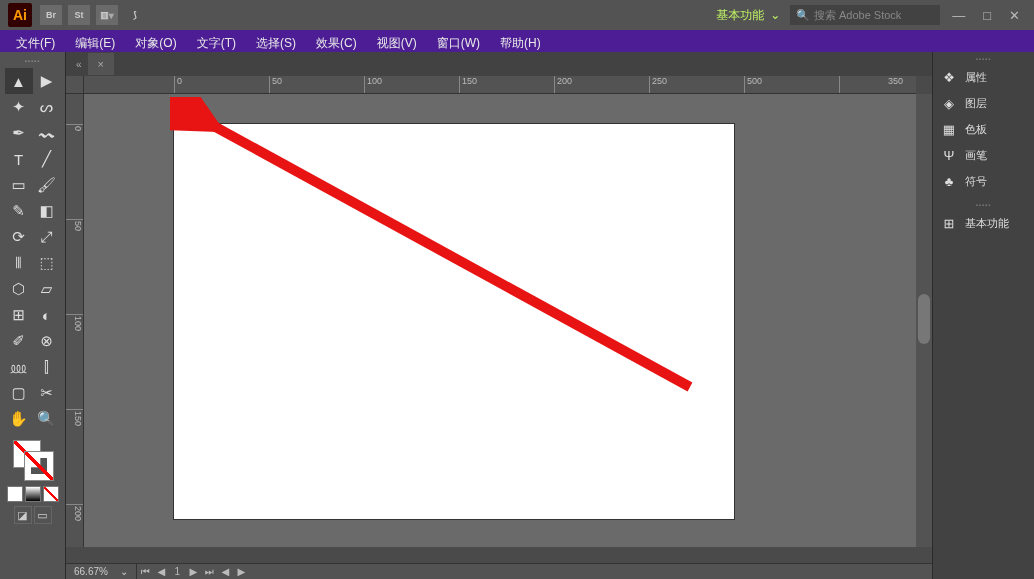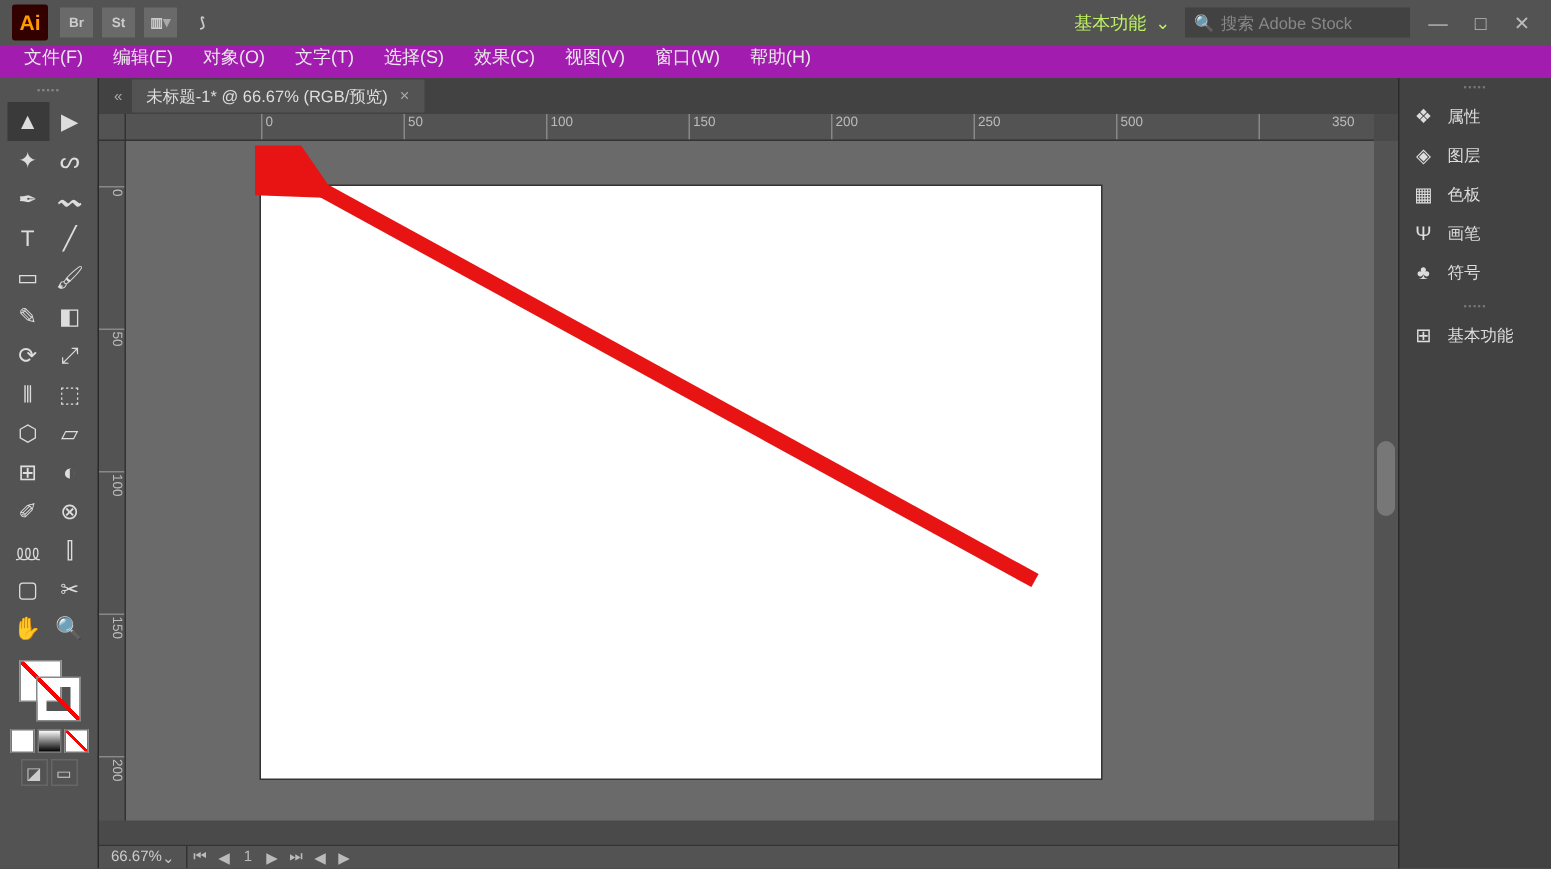--- a/index.html
+++ b/index.html
@@ -8,21 +8,21 @@
   .appbar { height:30px; background:#535353; display:flex; align-items:center; padding:0 8px;}
   .ai-logo { width:24px;height:24px;background:#330000;color:#ff9a00;font-weight:bold;font-size:14px;display:flex;align-items:center;justify-content:center;border-radius:2px;margin-right:8px;}
   .ab-btn { width:22px;height:20px;background:#6a6a6a;margin-right:6px;display:flex;align-items:center;justify-content:center;color:#ccc;font-size:9px;font-weight:bold;}
   .ab-arrow { color:#aaa;font-size:10px;}
   .appbar-spacer{flex:1;}
   .workspace-dd{color:#bef264;font-size:12px;display:flex;align-items:center;gap:6px;padding:0 10px;cursor:pointer;}
   .searchbox{background:#424242;height:20px;width:150px;display:flex;align-items:center;padding:0 6px;color:#888;font-size:11px;gap:4px;margin-right:12px;}
   .win-btns{display:flex;gap:18px;color:#bbb;font-size:13px;margin-right:6px;}
   .win-btn{cursor:pointer;}
   
-  .menubar{height:22px;background:#a21caf;display:flex;align-items:flex-start;padding-left:6px;}
+  .menubar{height:22px;background:#4c1d95;display:flex;align-items:flex-end;padding-left:6px;}
   .menu-item{color:#e8e8e8;font-size:12px;padding:0 10px;cursor:pointer;}
   
   .main-row{display:flex;height:calc(100% - 30px - 22px);}
   
   .toolbox{width:66px;background:#535353;border-right:1px solid #2a2a2a;display:flex;flex-direction:column;align-items:center;padding-top:6px;}
   .tool-grip{width:40px;height:6px;color:#888;font-size:6px;text-align:center;letter-spacing:1px;cursor:move;}
   .tool-grid{display:grid;grid-template-columns:28px 28px;grid-auto-rows:26px;gap:0;margin-top:4px;}
   .tool{display:flex;align-items:center;justify-content:center;color:#ddd;font-size:15px;cursor:pointer;}
   .tool.sel{background:#3a3a3a;}
   .stroke-fill{width:44px;height:44px;position:relative;margin-top:6px;}
@@ -49,21 +49,21 @@
   .ruler-h{position:absolute;left:18px;right:16px;top:0;height:18px;background:#535353;border-bottom:1px solid #333;color:#bbb;font-size:9px;overflow:hidden;}
   .ruler-h .tick{position:absolute;top:0;bottom:0;border-left:1px solid #888;padding-left:2px;line-height:11px;}
   .ruler-v{position:absolute;left:0;top:18px;bottom:16px;width:18px;background:#535353;border-right:1px solid #333;color:#bbb;font-size:9px;overflow:hidden;}
   .ruler-v .tick{position:absolute;left:0;right:0;border-top:1px solid #888;padding-top:1px;padding-left:1px;writing-mode:vertical-rl;line-height:10px;height:50px;}
   .canvas-area{position:absolute;left:18px;top:18px;right:16px;bottom:16px;background:#6a6a6a;overflow:hidden;}
   .artboard{position:absolute;left:90px;top:30px;width:560px;height:395px;background:#fff;box-shadow:0 0 0 1px #333;}
   .red-arrow{position:absolute;left:86px;top:3px;pointer-events:none;}
   .scroll-v{position:absolute;right:0;top:18px;bottom:16px;width:16px;background:#535353;}
   .scroll-v .thumb{position:absolute;left:2px;right:2px;top:200px;height:50px;background:#777;border-radius:6px;}
   .statusbar{height:16px;background:#535353;display:flex;align-items:center;color:#ccc;font-size:10px;border-top:1px solid #333;}
-  .zoom-box{padding:0 8px;border-right:1px solid #333;display:flex;align-items:center;gap:0;height:100%;}
+  .zoom-box{padding:0 8px;border-right:1px solid #333;display:flex;align-items:center;gap:12px;height:100%;}
   .nav-btn{width:16px;text-align:center;cursor:pointer;color:#bbb;}
   .status-text{flex:1;text-align:center;}
   
   .right-panels{width:102px;background:#424242;border-left:1px solid #2a2a2a;display:flex;flex-direction:column;padding-top:4px;}
   .panel-grip{color:#777;text-align:center;font-size:6px;letter-spacing:1px;margin-bottom:2px;}
   .panel-tab{height:26px;display:flex;align-items:center;gap:8px;padding-left:8px;color:#ddd;font-size:11px;cursor:pointer;}
   .pt-icon{width:16px;text-align:center;font-size:13px;}
   .panel-divider{height:8px;}
   
 </style>
@@ -150,21 +150,20 @@
     <div class="mode-row">
       <div class="mode">◪</div>
       <div class="mode">▭</div>
     </div>
   </div>
 
   <div class="center">
     <div class="doc-tabs">
       <span class="collapse-chev">«</span>
       <div class="doc-tab">
-        <span>未标题-1* @ 66.67% (RGB/预览)</span>
         <span class="tab-close">×</span>
       </div>
     </div>
 
     <div class="canvas-wrap">
       <div class="ruler-corner"></div>
       <div class="ruler-h" id="ruler-h">
           <div class="tick" style="left: 90px;">0</div>
           <div class="tick" style="left: 185px;">50</div>
           <div class="tick" style="left: 280px;">100</div>

